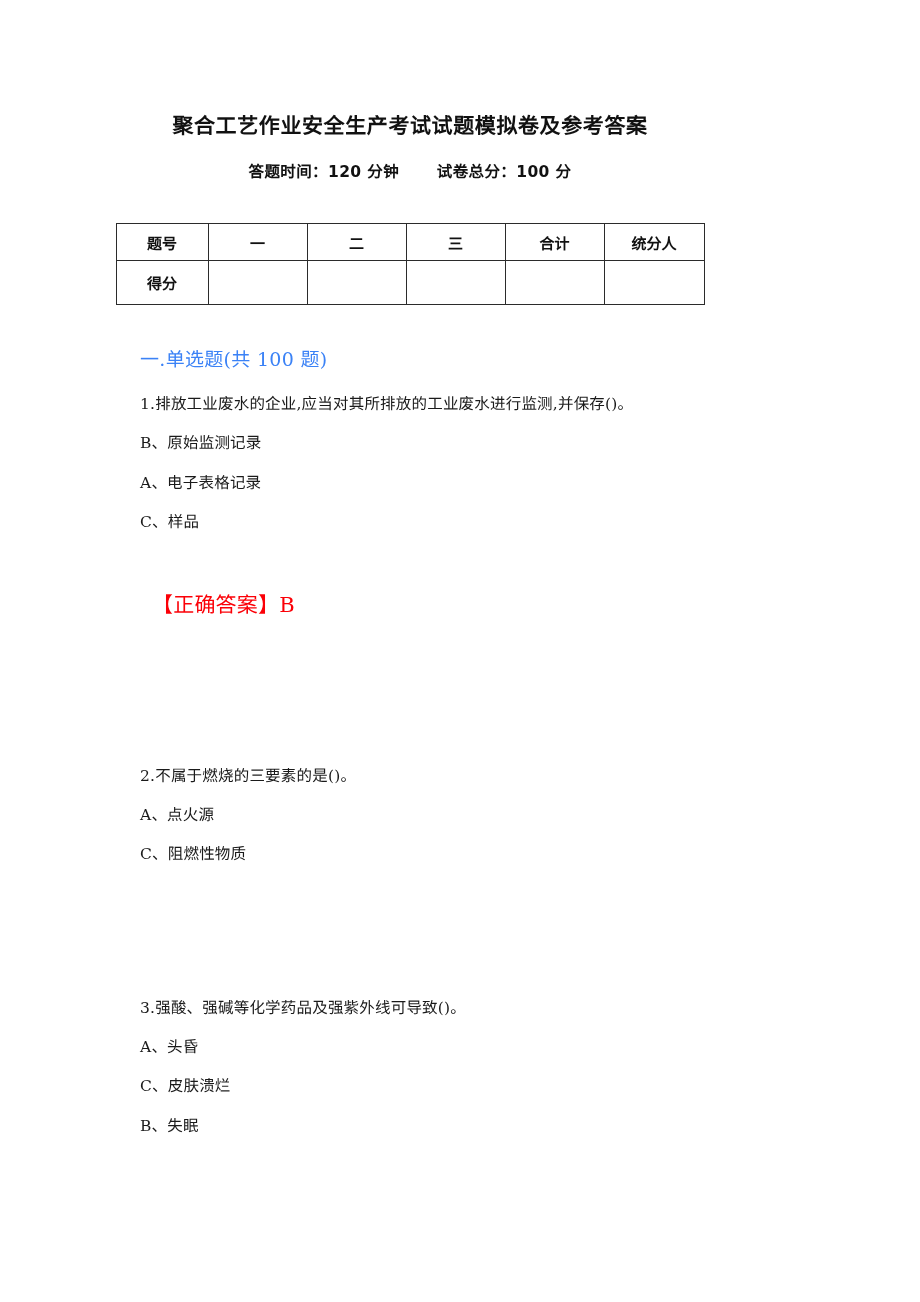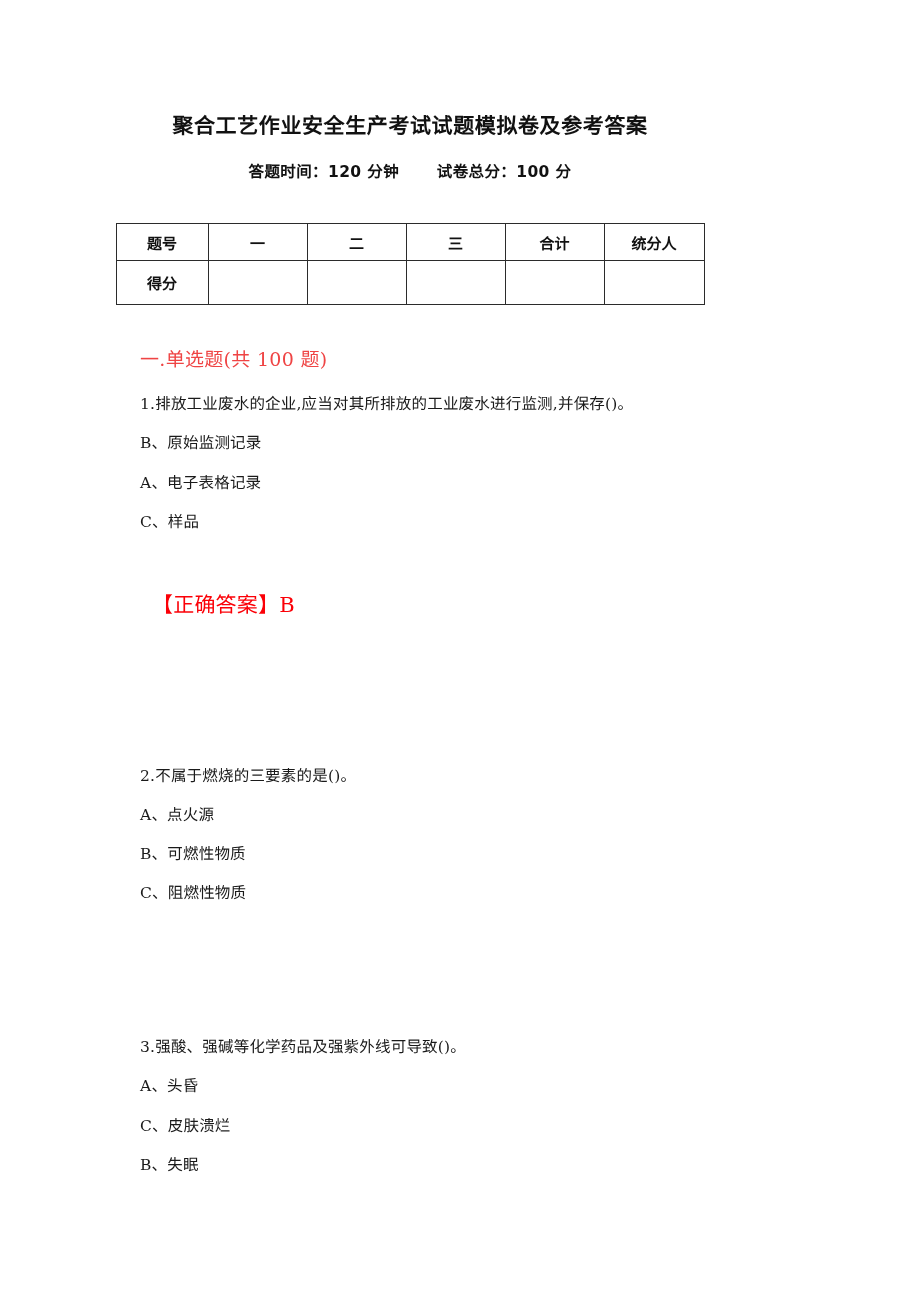--- a/index.html
+++ b/index.html
@@ -96,21 +96,21 @@
     padding-right: 150px;
     padding-top: 0;
   }
 
   .section-heading {
     margin: 0;
     padding-top: 39px;
     font-family: "DejaVu Serif", "Liberation Serif", serif;
     font-size: 19px;
     font-weight: normal;
-    color: #ef4444;
+    color: #3b82f6;
     letter-spacing: 0.3px;
   }
 
   .question-block {
     margin: 0;
   }
   .question-block.q1 { padding-top: 21px; }
   .question-block.q2 { padding-top: 130px; }
   .question-block.q3 { padding-top: 130px; }
 
@@ -208,21 +208,20 @@
       </ul>
       <p class="answer-line">
         <span>【正确答案】</span><span class="answer-value">B</span>
       </p>
     </div>
 
     <div class="question-block q2">
       <p class="question-stem">2.不属于燃烧的三要素的是()。</p>
       <ul class="option-list">
         <li class="option-item">A、点火源</li>
-        <li class="option-item">B、可燃性物质</li>
         <li class="option-item">C、阻燃性物质</li>
       </ul>
     </div>
 
     <div class="question-block q3">
       <p class="question-stem">3.强酸、强碱等化学药品及强紫外线可导致()。</p>
       <ul class="option-list">
         <li class="option-item">A、头昏</li>
         <li class="option-item">C、皮肤溃烂</li>
         <li class="option-item">B、失眠</li>

